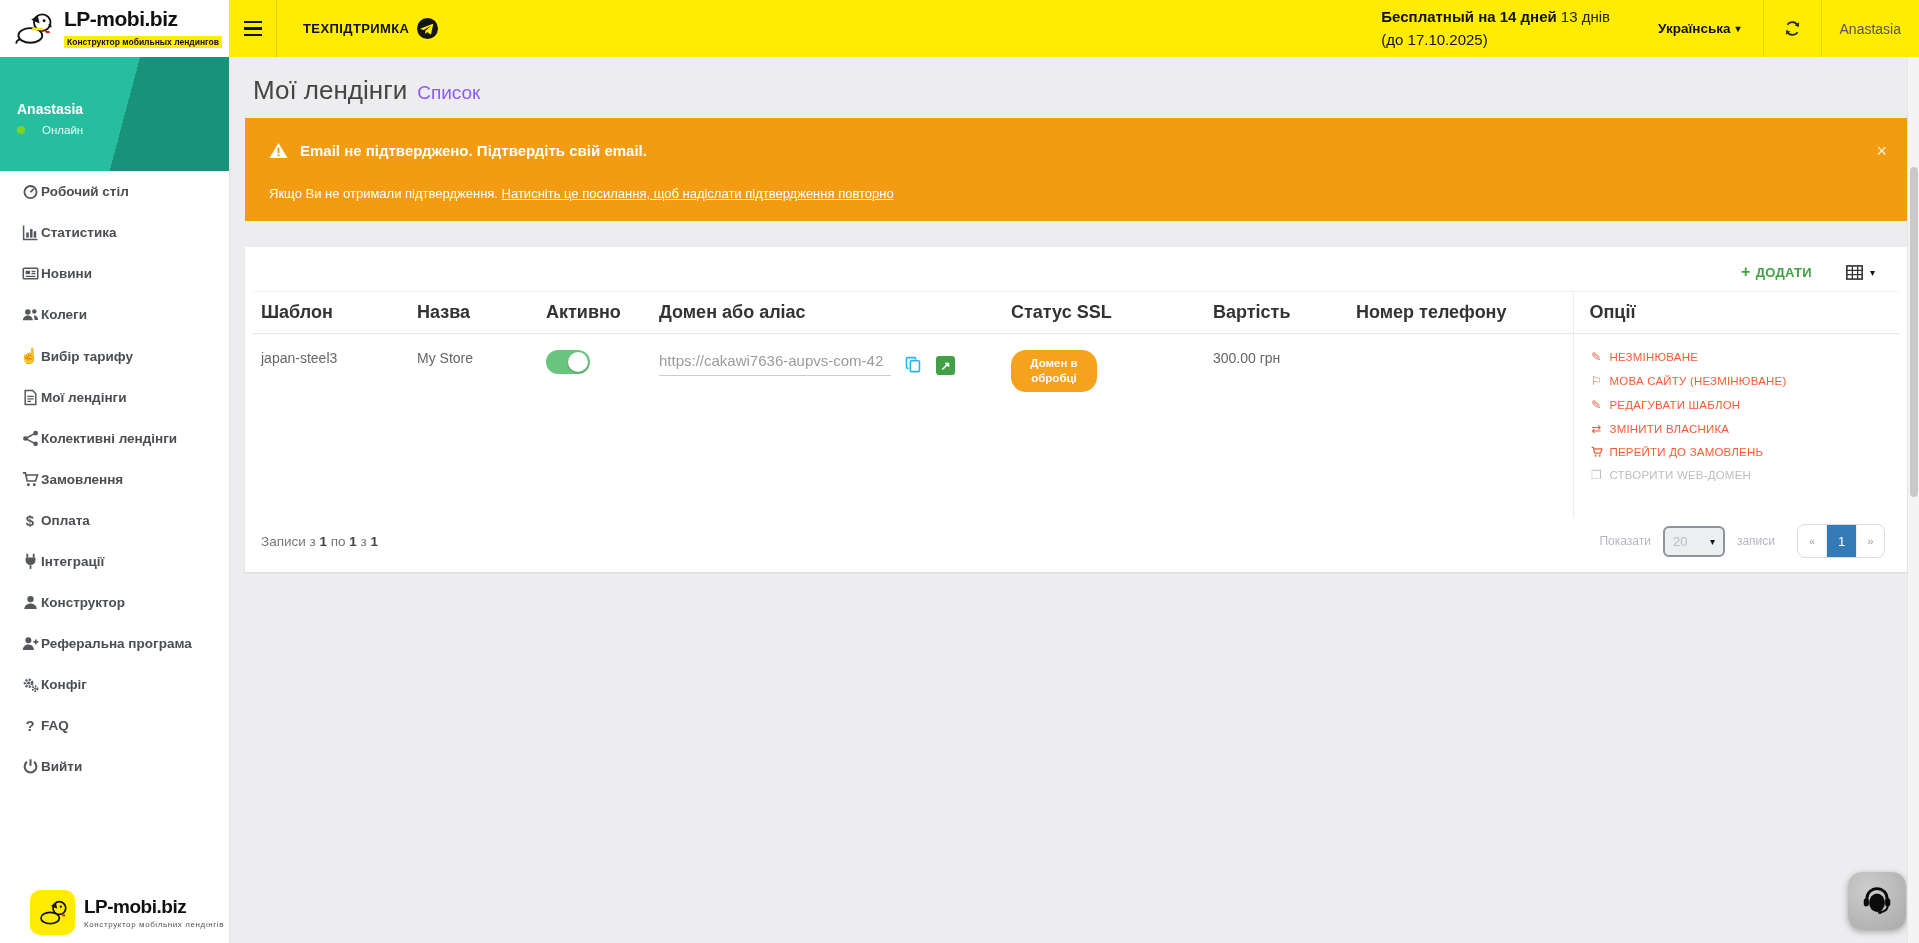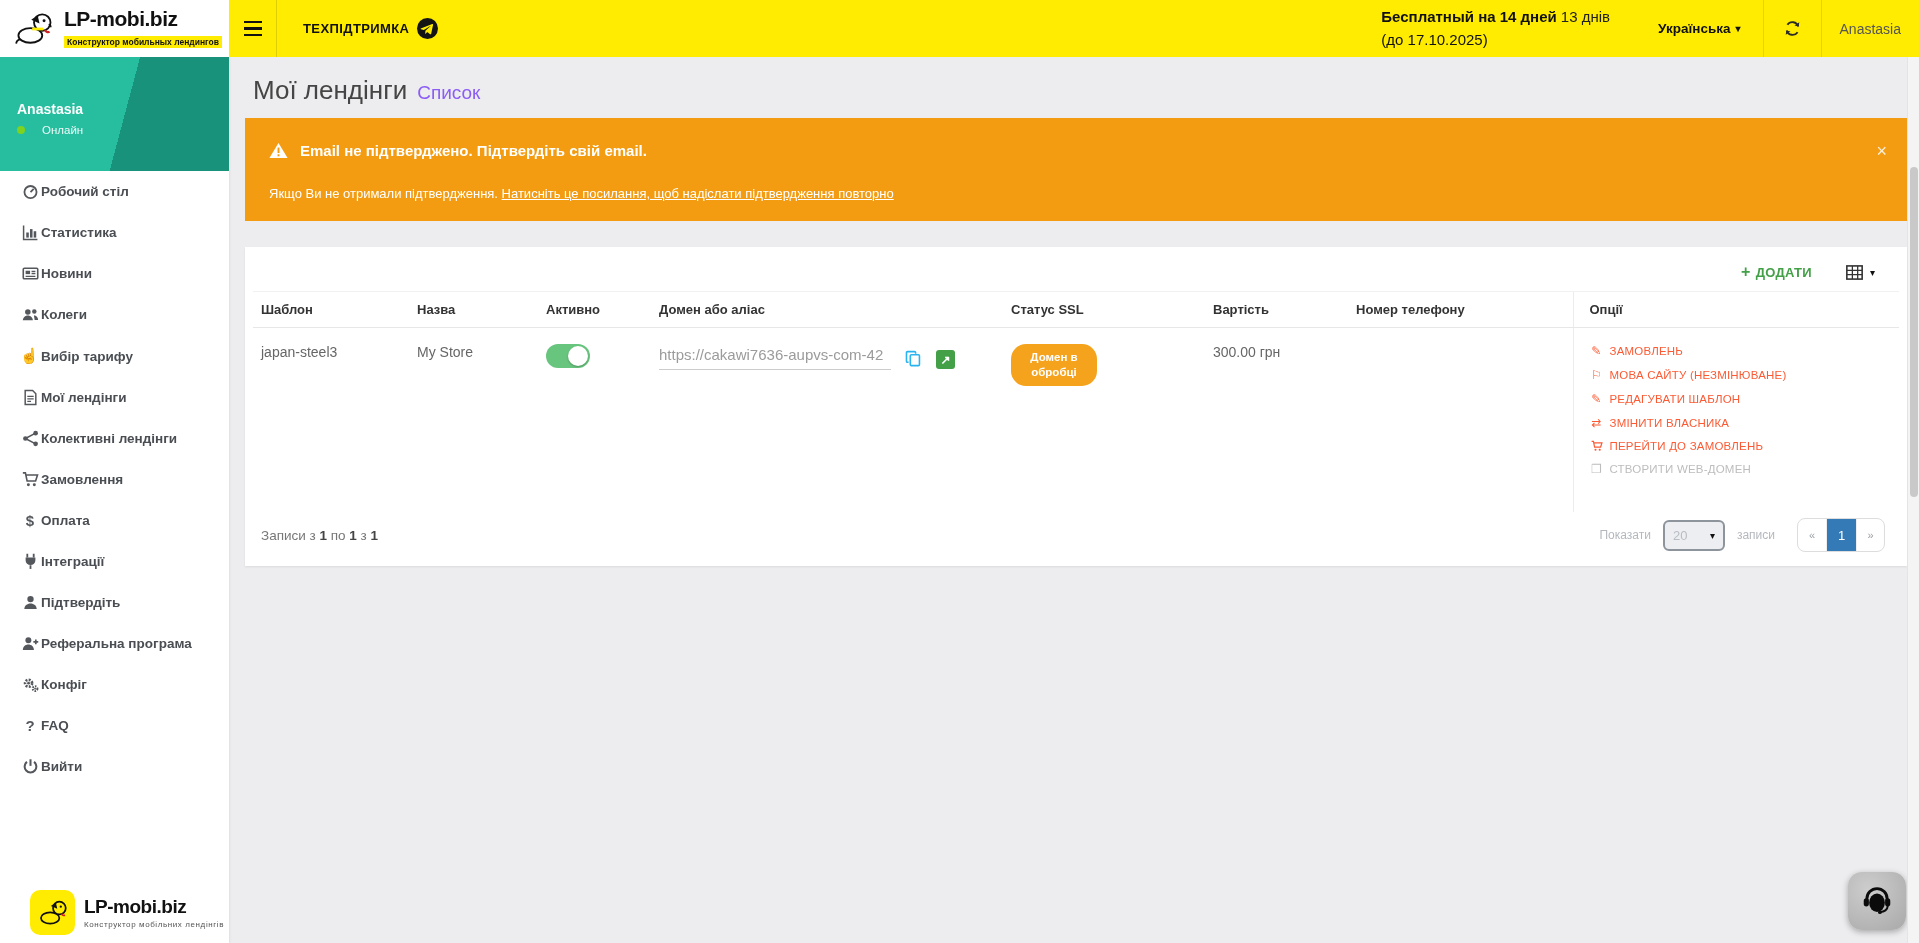--- a/index.html
+++ b/index.html
@@ -57,21 +57,21 @@
 
   .panel { margin-top:26px; background:#fff; box-shadow:0 1px 2px rgba(0,0,0,.08); padding:0 8px; }
   .panel-tools { display:flex; justify-content:flex-end; align-items:center; gap:34px; padding:16px 24px 10px 0; }
   .add-btn { color:#43a047; font-size:13px; font-weight:700; letter-spacing:.3px; display:flex; align-items:center; gap:5px; cursor:pointer; }
   .add-btn .plus { font-size:16px; font-weight:700; }
   .grid-btn { display:flex; align-items:center; gap:7px; cursor:pointer; color:#333; }
   .grid-btn svg { width:17px; height:15px; }
 
   table { width:100%; border-collapse:collapse; }
   col.c1{width:156px} col.c2{width:129px} col.c3{width:113px} col.c4{width:352px} col.c5{width:202px} col.c6{width:143px} col.c7{width:225px}
-  thead th { text-align:left; font-size:13px; font-weight:700; color:#333; padding:10px 8px; border-top:1px solid #f1f1f1; border-bottom:1px solid #e7e7e7; }
+  thead th { text-align:left; font-size:18px; font-weight:700; color:#333; padding:10px 8px; border-top:1px solid #f1f1f1; border-bottom:1px solid #e7e7e7; }
   thead th.opt, tbody td.opt { border-left:1px solid #ececec; padding-left:16px; }
   tbody td { vertical-align:top; padding:16px 8px 26px 8px; font-size:14px; color:#666; }
 
   .toggle { width:44px; height:24px; border-radius:12px; background:#68c57e; position:relative; cursor:pointer; display:inline-block; }
   .toggle .knob { position:absolute; top:2px; right:2px; width:20px; height:20px; border-radius:50%; background:#fff; box-shadow:0 1px 2px rgba(0,0,0,.25); }
 
   .domain-cell { display:flex; align-items:flex-start; gap:14px; }
   .domain-input { width:232px; border:none; border-bottom:1px solid #ccc; background:transparent; color:#9b9b9b; font-size:15px; font-family:"Liberation Sans",sans-serif; padding:2px 0 6px 0; outline:none; }
   .copy-btn { margin-top:6px; cursor:pointer; }
   .copy-btn svg { width:17px; height:17px; }
@@ -256,21 +256,21 @@
         </span>
       <span class="ml">Інтеграції</span>
     </div>
     <div class="menu-item">
       <span class="mi">
           <svg viewBox="0 0 16 16">
             <circle cx="8" cy="4.8" r="3"></circle>
             <path d="M2.2 14.2c0-3.2 2.6-5.3 5.8-5.3s5.8 2.1 5.8 5.3z"></path>
           </svg>
         </span>
-      <span class="ml">Підтвердіть</span>
+      <span class="ml">Конструктор</span>
     </div>
     <div class="menu-item">
       <span class="mi">
           <svg viewBox="0 0 16 16">
             <circle cx="6" cy="5" r="2.8"></circle>
             <path d="M.8 14c0-3 2.3-5 5.2-5s5.2 2 5.2 5z"></path>
             <path d="M13 4.2v4.6M10.7 6.5h4.6" fill="none" stroke="#54575c" stroke-width="1.6"></path>
           </svg>
         </span>
       <span class="ml">Реферальна програма</span>
@@ -395,21 +395,21 @@
                   <span>↗</span>
                 </span>
             </div>
           </td>
           <td><span class="badge">Домен в обробці</span></td>
           <td>300.00 грн</td>
           <td></td>
           <td class="opt">
             <div class="opt-link">
               <span class="oi">✎</span>
-              <span>ЗАМОВЛЕНЬ</span>
+              <span>НЕЗМІНЮВАНЕ</span>
             </div>
             <div class="opt-link">
               <span class="oi">⚐</span>
               <span>МОВА САЙТУ (НЕЗМІНЮВАНЕ)</span>
             </div>
             <div class="opt-link">
               <span class="oi">✎</span>
               <span>РЕДАГУВАТИ ШАБЛОН</span>
             </div>
             <div class="opt-link">

